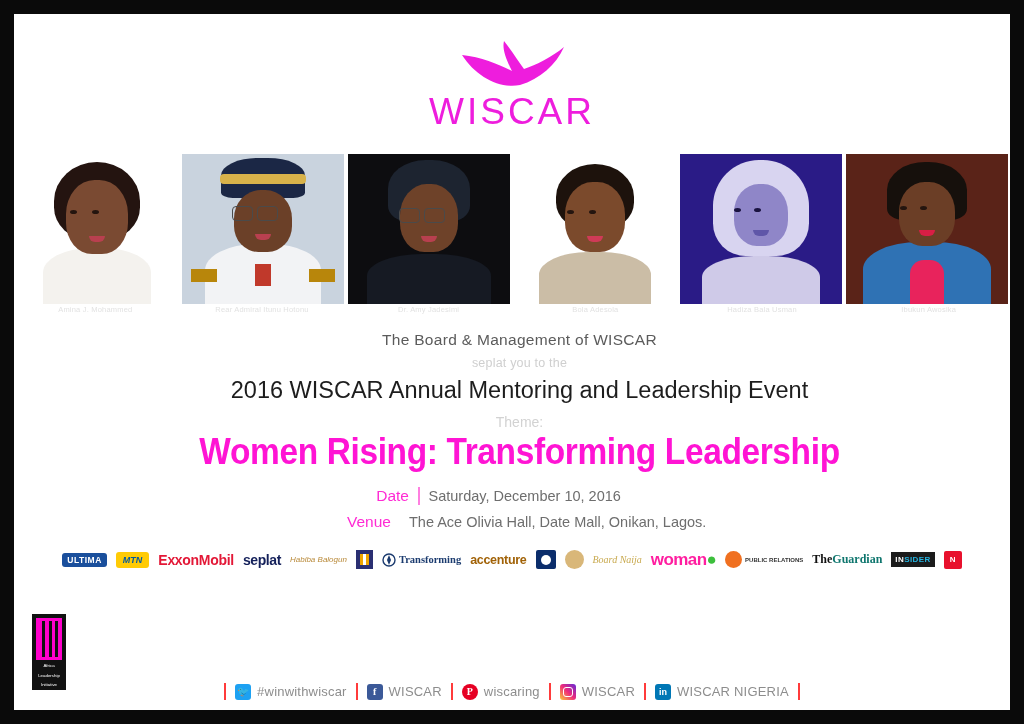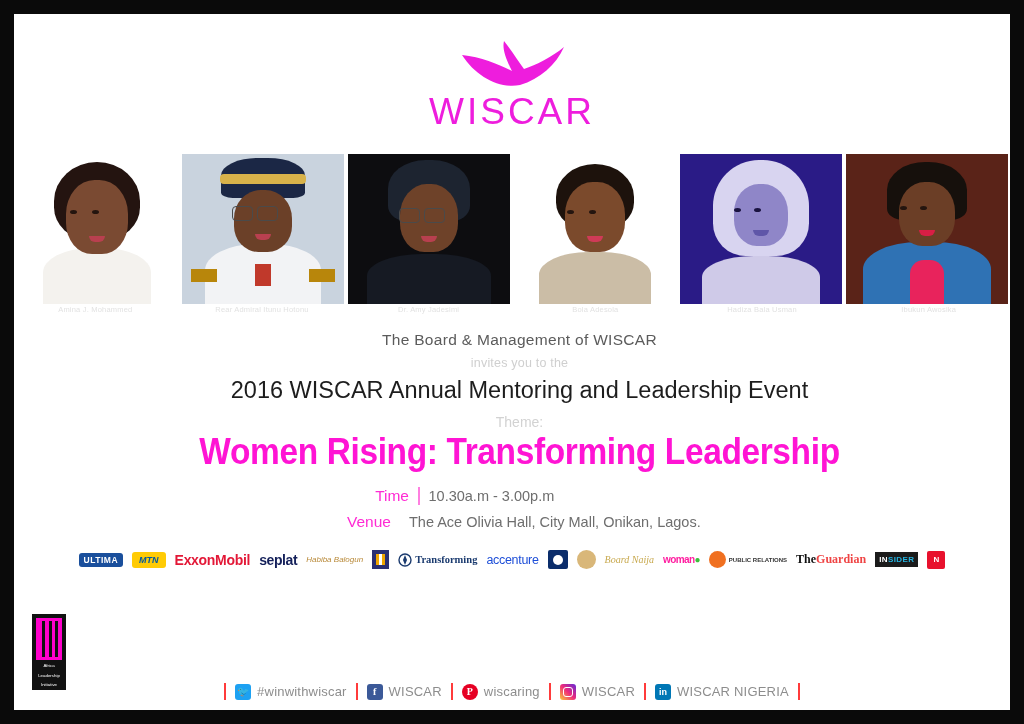--- a/index.html
+++ b/index.html
@@ -90,32 +90,32 @@
   }
   .sp{display:flex;align-items:center;height:20px;font-size:9px;white-space:nowrap;}
   .sp-ultima{background:#1a4f9c;color:#fff;border-radius:3px;padding:2px 5px;font-weight:bold;font-size:8.5px;letter-spacing:.5px;}
   .sp-mtn{background:#ffcb05;color:#00589f;font-weight:bold;border-radius:3px;padding:3px 7px;font-size:9px;font-style:italic;}
   .sp-exxon{color:#e31837;font-weight:bold;font-size:14px;letter-spacing:-.3px;}
   .sp-seplat{color:#14205a;font-weight:bold;font-size:14px;letter-spacing:-.4px;}
   .sp-habiba{color:#b98a3a;font-size:8px;font-style:italic;}
   .sp-sq{width:17px;height:19px;background:#2a2f72;display:flex;align-items:center;justify-content:center;}
   .sp-sq i{display:block;width:9px;height:11px;background:linear-gradient(90deg,#f0a500 0 33%,#fff 33% 66%,#f0a500 66%);}
   .sp-fc{color:#1b3b6f;font-size:10.5px;font-weight:bold;font-family:"Liberation Serif",serif;}
-  .sp-acc{color:#1d4ed8;font-size:12.5px;letter-spacing:-.3px;}
+  .sp-acc{color:#a16207;font-size:12.5px;letter-spacing:-.3px;font-weight:bold;}
   .sp-ch{width:20px;height:19px;background:#0b2d6b;border-radius:2px;display:flex;align-items:center;justify-content:center;color:#fff;font-size:6px;}
   .sp-ch b{display:block;width:10px;height:10px;border-radius:50%;background:#fff;}
   .sp-gold{width:19px;height:19px;border-radius:50%;background:#d9b779;}
   .sp-bella{color:#c8a94e;font-size:10px;font-style:italic;font-family:"Liberation Serif",serif;}
-  .sp-woman{color:#ff1ea0;font-weight:bold;font-size:10px;letter-spacing:-.6px;}
+  .sp-woman{color:#ff1ea0;font-weight:bold;font-size:17px;letter-spacing:-.6px;}
   .sp-woman em{color:#3cbf3c;font-style:normal;}
   .sp-pr{display:flex;align-items:center;gap:3px;}
   .sp-pr b{width:17px;height:17px;border-radius:50%;background:#f07020;}
   .sp-pr span{font-size:6px;color:#333;font-weight:bold;}
   .sp-guard{font-size:12px;font-weight:bold;font-family:"Liberation Serif",serif;color:#111;}
-  .sp-guard em{color:#ef4444;font-style:normal;}
+  .sp-guard em{color:#0f766e;font-style:normal;}
   .sp-ins{background:#1b1b1b;color:#fff;font-size:8px;font-weight:bold;padding:3px 4px;letter-spacing:.4px;}
   .sp-ins em{color:#25b4e0;font-style:normal;}
   .sp-red{width:18px;height:18px;background:#e8112d;color:#fff;font-size:8px;display:flex;align-items:center;justify-content:center;font-weight:bold;border-radius:2px;}
   
   .ali{
     position:absolute;left:18px;bottom:20px;width:34px;height:76px;
     background:#111;display:flex;flex-direction:column;align-items:center;
     padding-top:4px;box-sizing:border-box;
   }
   .ali-art{width:26px;height:42px;background:#ff00cc;position:relative;overflow:hidden;}
@@ -221,36 +221,36 @@
     <div class="name">Amina J. Mohammed</div>
     <div class="name">Rear Admiral Itunu Hotonu</div>
     <div class="name">Dr. Amy Jadesimi</div>
     <div class="name">Bola Adesola</div>
     <div class="name">Hadiza Bala Usman</div>
     <div class="name">Ibukun Awosika</div>
   </div>
 
   <div class="invite">
     <div class="line-board">The Board &amp; Management of WISCAR</div>
-    <div class="line-invites">invites you to the</div>
+    <div class="line-invites">seplat you to the</div>
     <div class="line-event">2016 WISCAR Annual Mentoring and Leadership Event</div>
     <div class="line-theme">Theme:</div>
     <div class="headline">Women Rising: Transforming Leadership</div>
   </div>
 
   <div class="details">
     <div class="drow">
-      <div class="dlabel">Time</div>
+      <div class="dlabel">Date</div>
       <div class="dbar"></div>
-      <div class="dval">10.30a.m - 3.00p.m</div>
+      <div class="dval">Saturday, December 10, 2016</div>
     </div>
     <div class="drow">
       <div class="dlabel">Venue</div>
       <div class="dbar"></div>
-      <div class="dval">The Ace Olivia Hall, City Mall, Onikan, Lagos.</div>
+      <div class="dval">The Ace Olivia Hall, Date Mall, Onikan, Lagos.</div>
     </div>
   </div>
 
   <div class="sponsors">
     <div class="sp">
         <span class="sp-ultima">ULTIMA</span>
       </div>
     <div class="sp">
         <span class="sp-mtn">MTN</span>
       </div>

